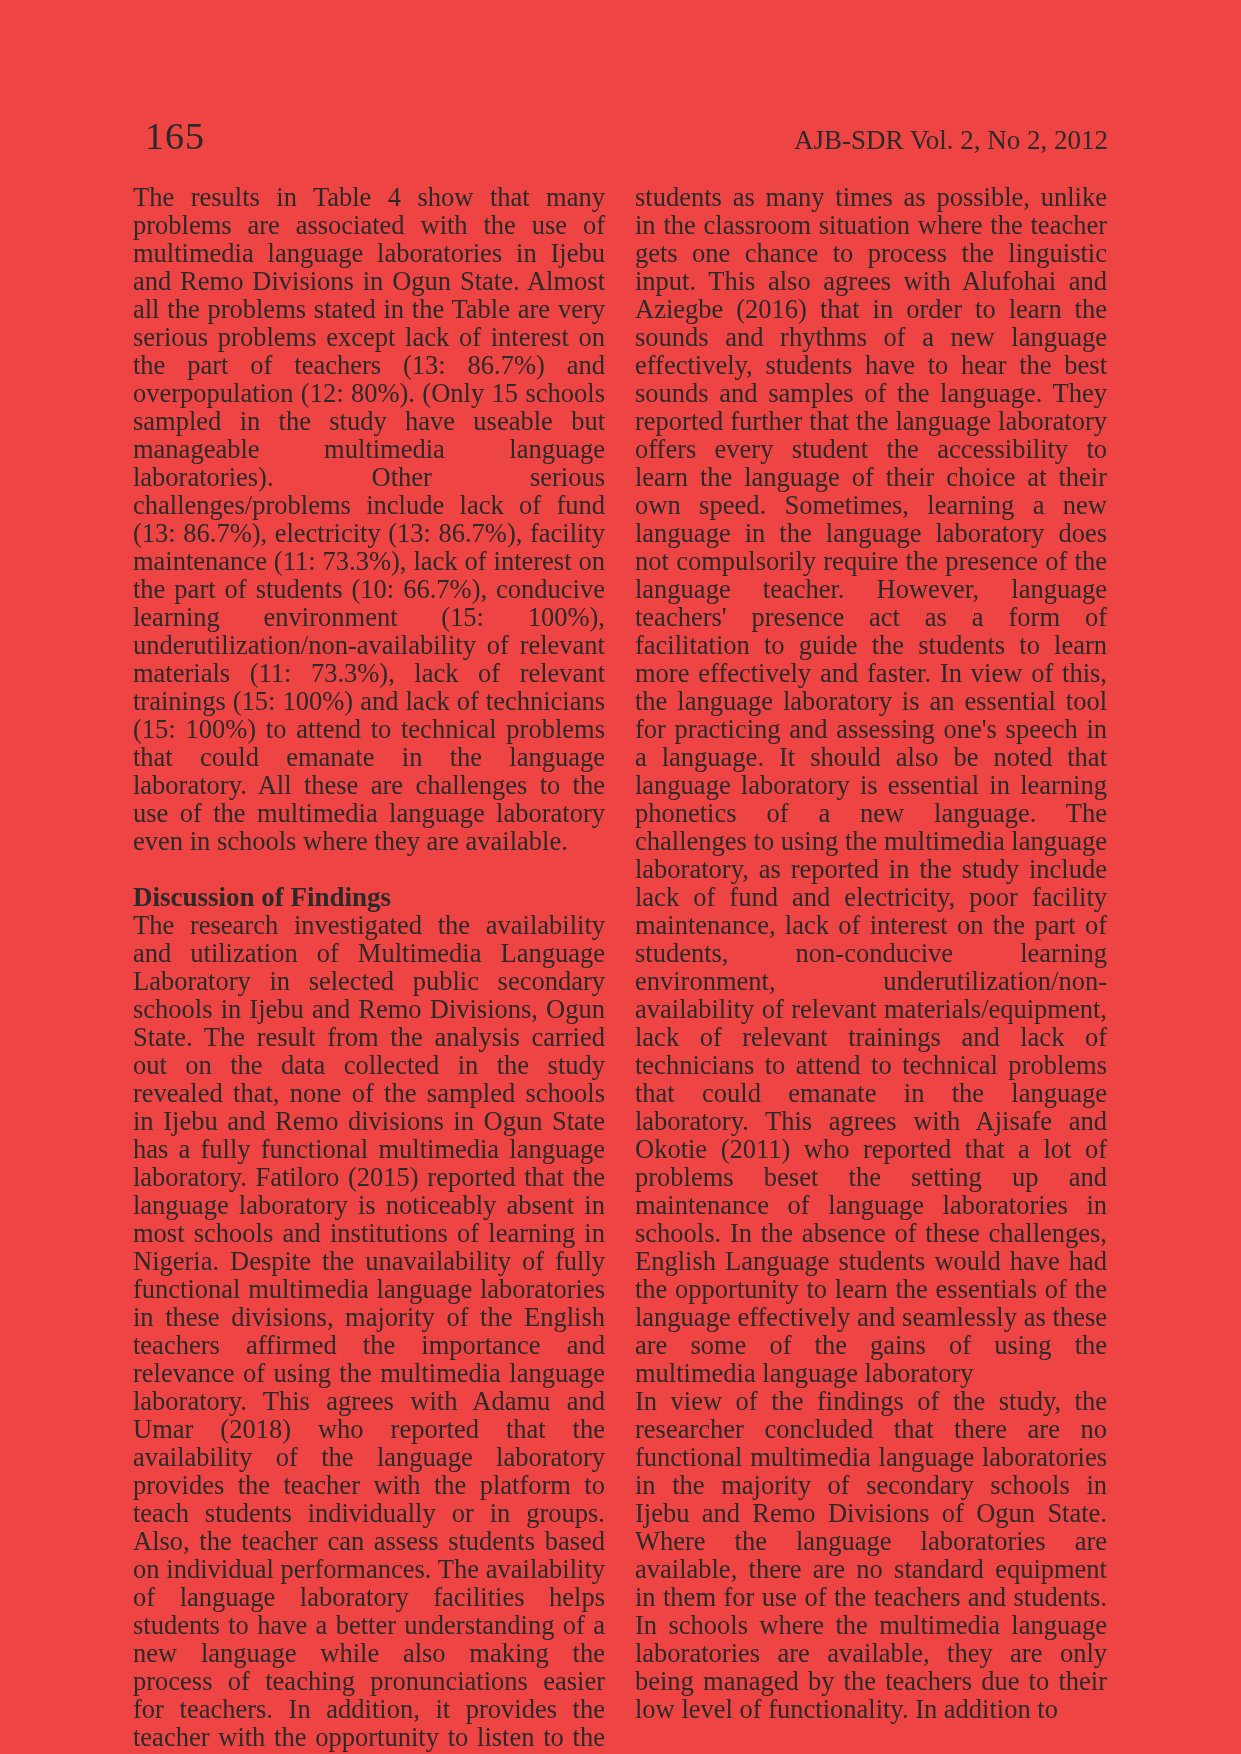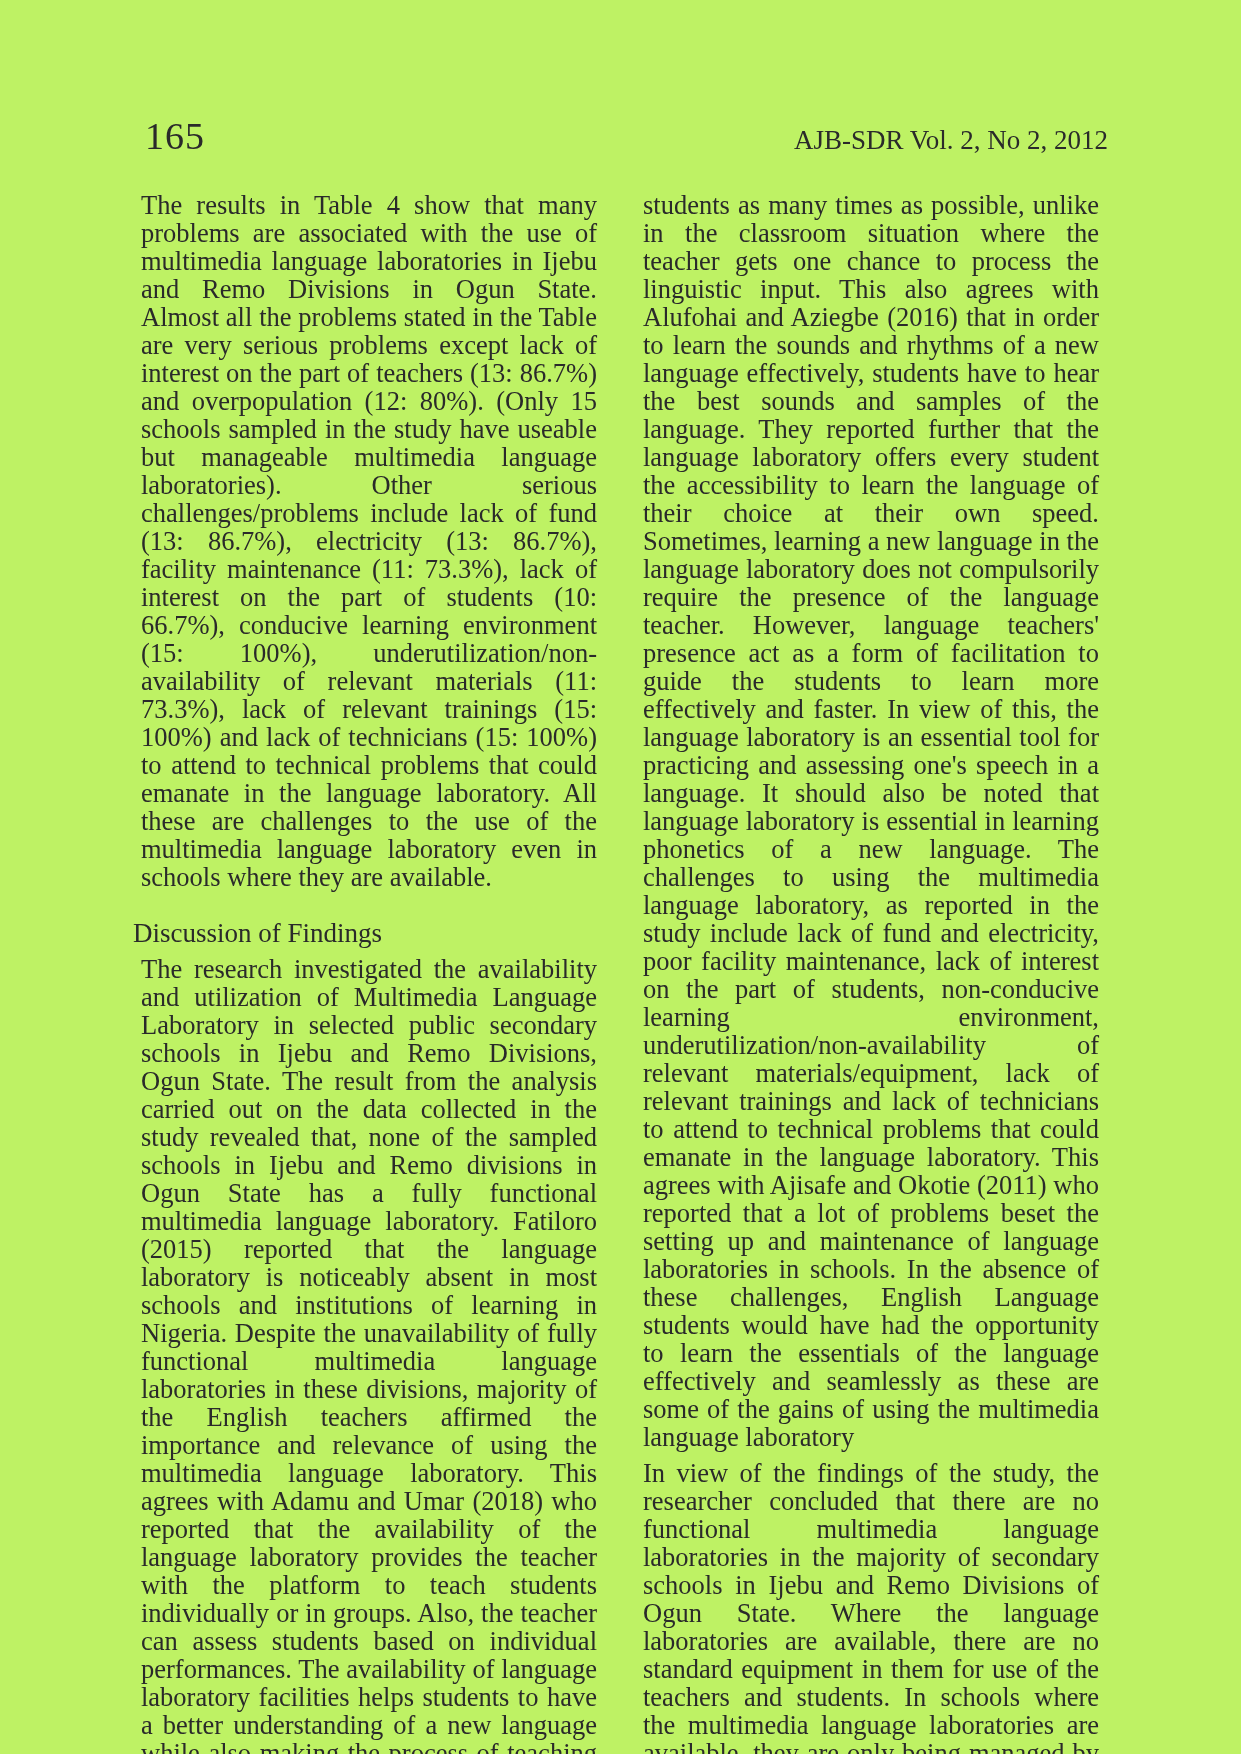--- a/index.html
+++ b/index.html
@@ -4,21 +4,21 @@
 <style>
   html, body {
     margin: 0;
     padding: 0;
     background: #ffffff;
   }
   .page {
     position: relative;
     width: 1241px;
     height: 1754px;
-    background: #bef264;
+    background: #ef4444;
     font-family: "Liberation Serif", "DejaVu Serif", serif;
     color: #2a2a2a;
     overflow: hidden;
   }
   .header {
     position: absolute;
     top: 117px;
     left: 145px;
     width: 963px;
     display: flex;
@@ -38,31 +38,31 @@
     position: absolute;
     top: 183px;
     left: 133px;
     display: flex;
     gap: 30px;
   }
   .col {
     width: 472px;
   }
   .para {
-    margin: 8px;
+    margin: 0;
     font-size: 26.5px;
     line-height: 28px;
     text-align: justify;
     text-justify: inter-word;
   }
   .heading {
     margin: 28px 0 0 0;
     font-size: 27px;
     line-height: 28px;
-    font-weight: normal;
+    font-weight: bold;
     text-align: left;
   }
 </style>
 </head>
 <body>
 
 <div class="page">
 
   <div class="header">
     <span class="page-number">165</span>

